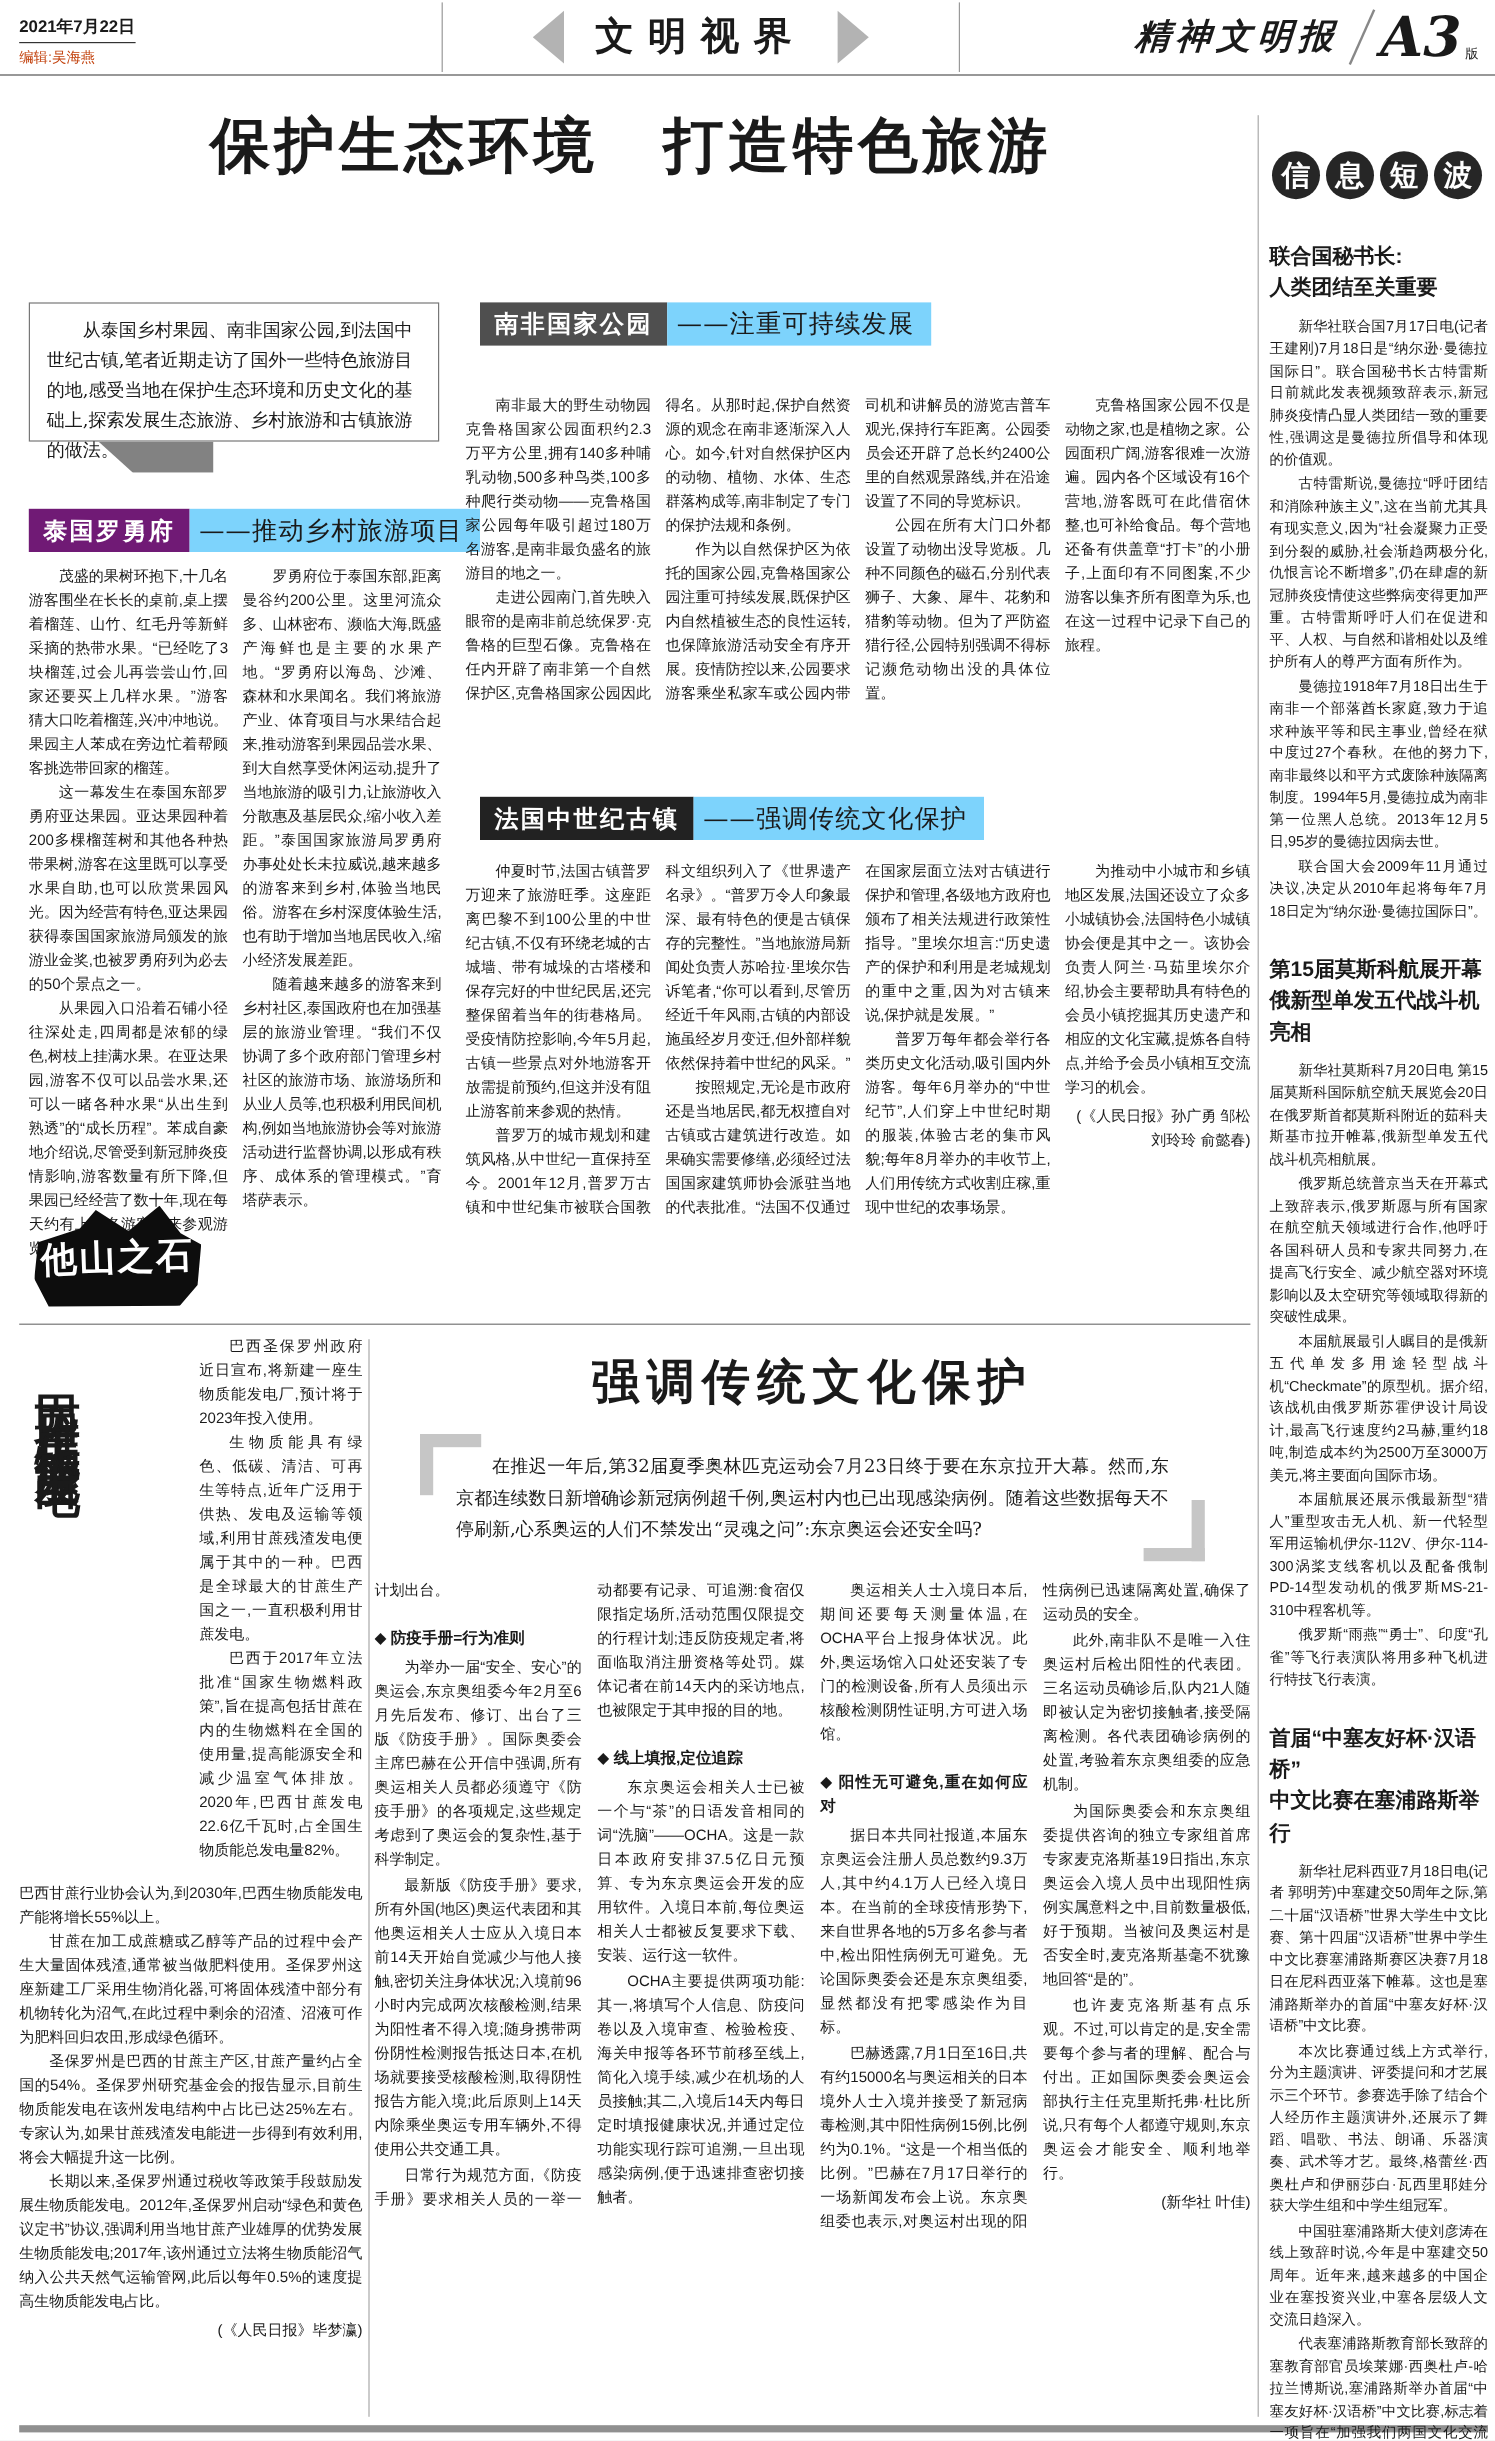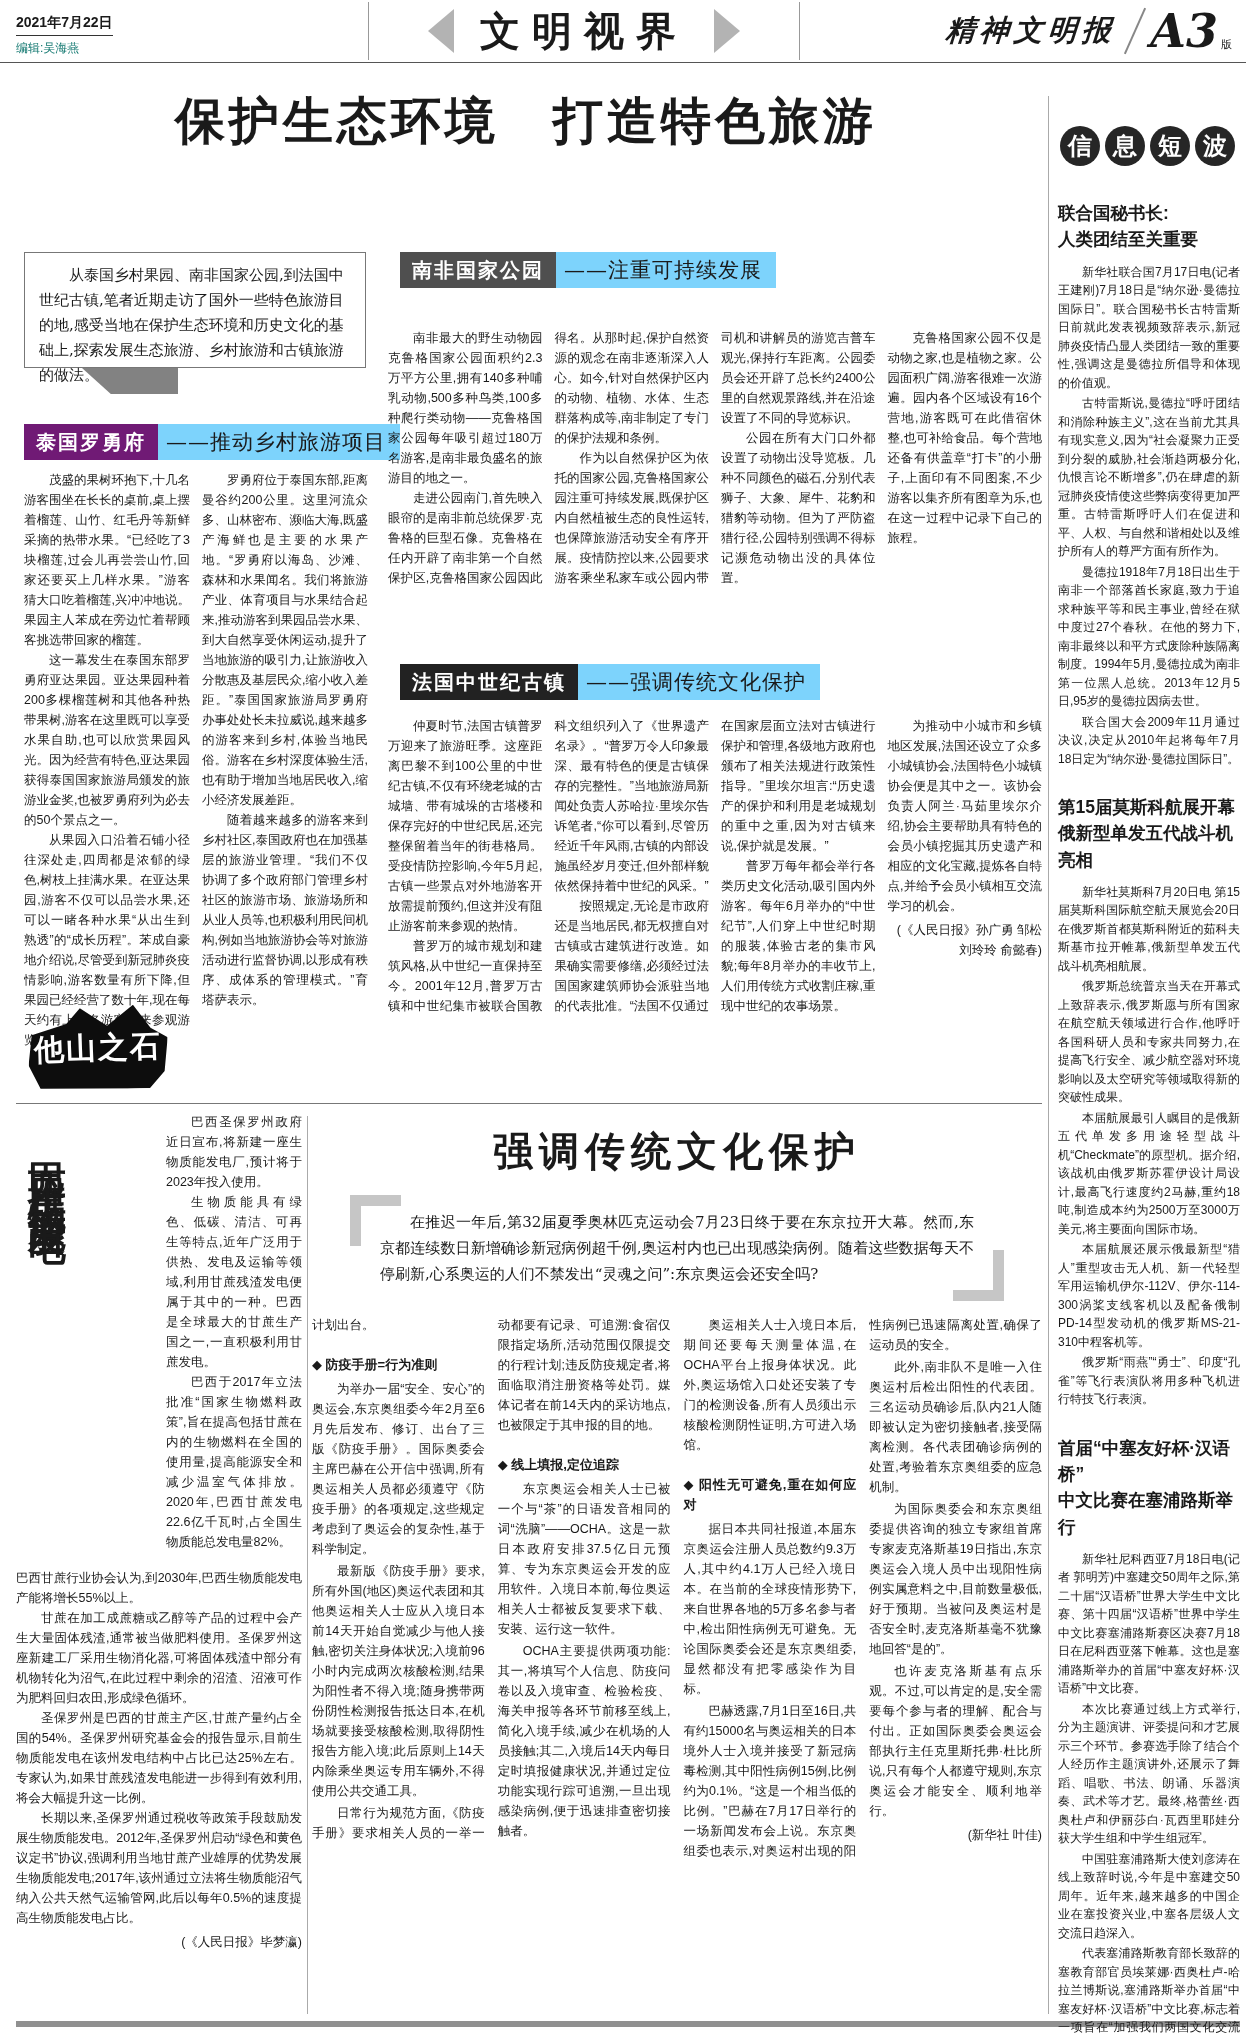--- a/index.html
+++ b/index.html
@@ -2,27 +2,27 @@
 <html><head>
 <meta charset="utf-8">
 <style>
   html,body{margin:0;padding:0;background:#e8e8e8;}
   .page{position:relative;width:1246px;height:2034px;margin:0 auto;background:#fff;color:#1a1a1a;
         font-family:"Liberation Sans","DejaVu Sans",sans-serif;overflow:hidden;}
   .serif{font-family:"DejaVu Serif","Liberation Serif",serif;}
 
   
   .hdr-date{position:absolute;left:16px;top:14px;font-size:14px;font-weight:bold;border-bottom:1px solid #333;padding-bottom:3px;}
-  .hdr-editor{position:absolute;left:16px;top:40px;font-size:12px;color:#0f766e;}
+  .hdr-editor{position:absolute;left:16px;top:40px;font-size:12px;color:#c2410c;}
   .hdr-center{position:absolute;left:368px;top:2px;width:430px;height:58px;display:flex;align-items:center;justify-content:center;
               border-left:1px solid #999;border-right:1px solid #999;}
   .tri{width:0;height:0;border-top:22px solid transparent;border-bottom:22px solid transparent;}
   .tri-l{border-right:26px solid #b3b3b3;margin-right:26px;}
   .tri-r{border-left:26px solid #b3b3b3;margin-left:26px;}
-  .hdr-title{font-size:40px;font-weight:900;letter-spacing:12px;}
+  .hdr-title{font-size:32px;font-weight:900;letter-spacing:12px;}
   .hdr-right{position:absolute;right:14px;top:4px;height:54px;display:flex;align-items:center;}
   .masthead{font-family:"DejaVu Serif",serif;font-style:italic;font-weight:bold;font-size:29px;letter-spacing:5px;transform:skewX(-4deg);}
   .slash{width:2px;height:50px;background:#888;transform:rotate(24deg);margin:0 14px 0 18px;}
   .pageno{font-family:"DejaVu Serif",serif;font-style:italic;font-weight:bold;font-size:46px;line-height:1;}
   .edition{font-size:11px;align-self:flex-end;margin:0 0 6px 3px;}
   .hdr-rule{position:absolute;left:0;top:62px;width:100%;height:1px;background:#555;}
 
   
   .vrule-sidebar{position:absolute;left:1048px;top:96px;width:1px;height:1918px;background:#aaa;}
   .vrule-bottom{position:absolute;left:307px;top:1116px;width:1px;height:898px;background:#aaa;}

